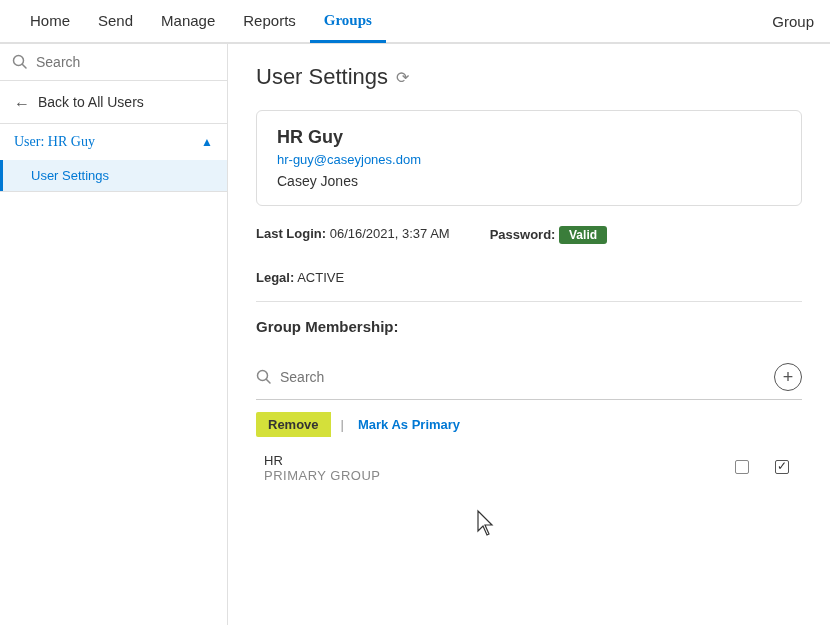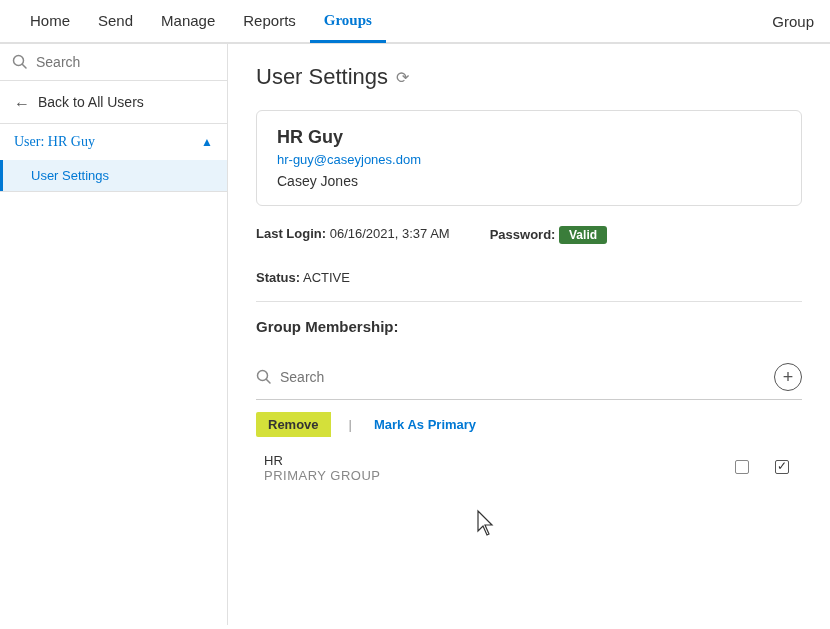--- a/index.html
+++ b/index.html
@@ -163,21 +163,21 @@
       border-radius: 50%;
       border: 1.5px solid #555;
       background: #fff;
       display: flex; align-items: center; justify-content: center;
       cursor: pointer;
       font-size: 18px; color: #555;
       flex-shrink: 0;
     }
 
     .action-bar {
-      display: flex; align-items: center; gap: 12px;
+      display: flex; align-items: center; gap: 4px;
       margin-bottom: 10px;
     }
     .btn-remove {
       background: #d4e03a; color: #333;
       border: none; padding: 5px 12px;
       font-size: 13px; font-weight: 600;
       cursor: pointer;
       border-radius: 2px 0 0 2px;
     }
     .action-divider { color: #999; padding: 0 6px; font-size: 13px; }
@@ -264,21 +264,21 @@
       <div class="info-item">
         <strong>Last Login:</strong>
         <span>06/16/2021, 3:37 AM</span>
       </div>
       <div class="info-item">
         <strong>Password:</strong>
         <span class="badge-valid">Valid</span>
       </div>
     </div>
     <div class="status-row">
-      <strong>Status:</strong>
+      <strong>Legal:</strong>
       <span>ACTIVE</span>
     </div>
 
     <hr class="divider">
 
     <div class="section-title">Group Membership:</div>
 
     <div class="group-search-row">
       <svg width="16" height="16" viewBox="0 0 16 16" fill="none" style="flex-shrink:0; color:#888;">
         <circle cx="6.5" cy="6.5" r="5" stroke="#888" stroke-width="1.5"></circle>

